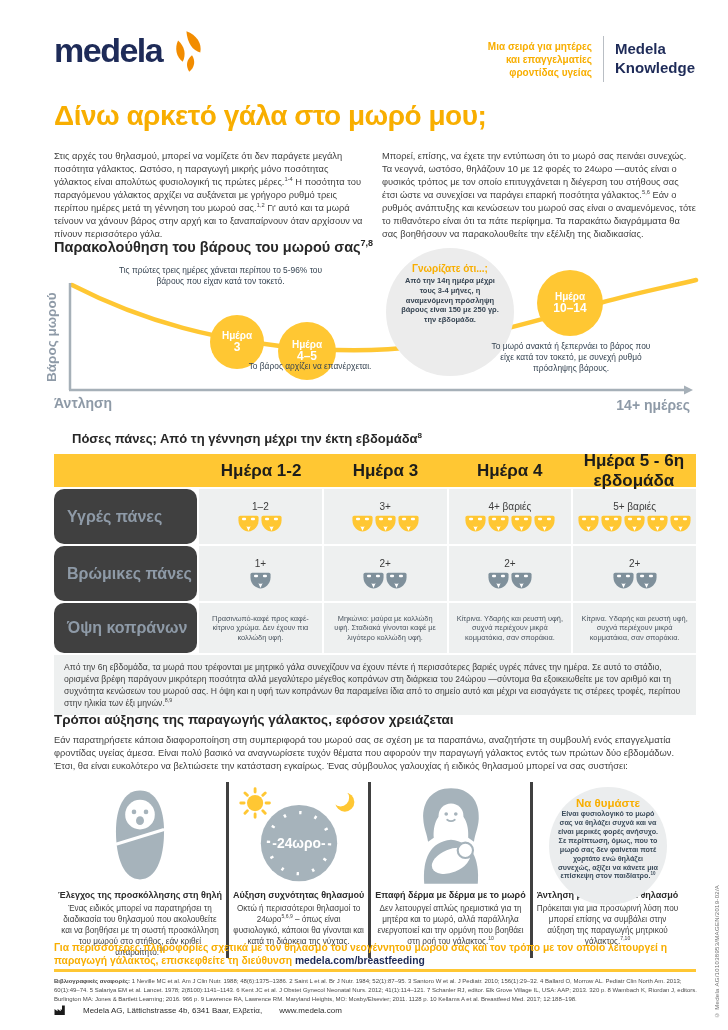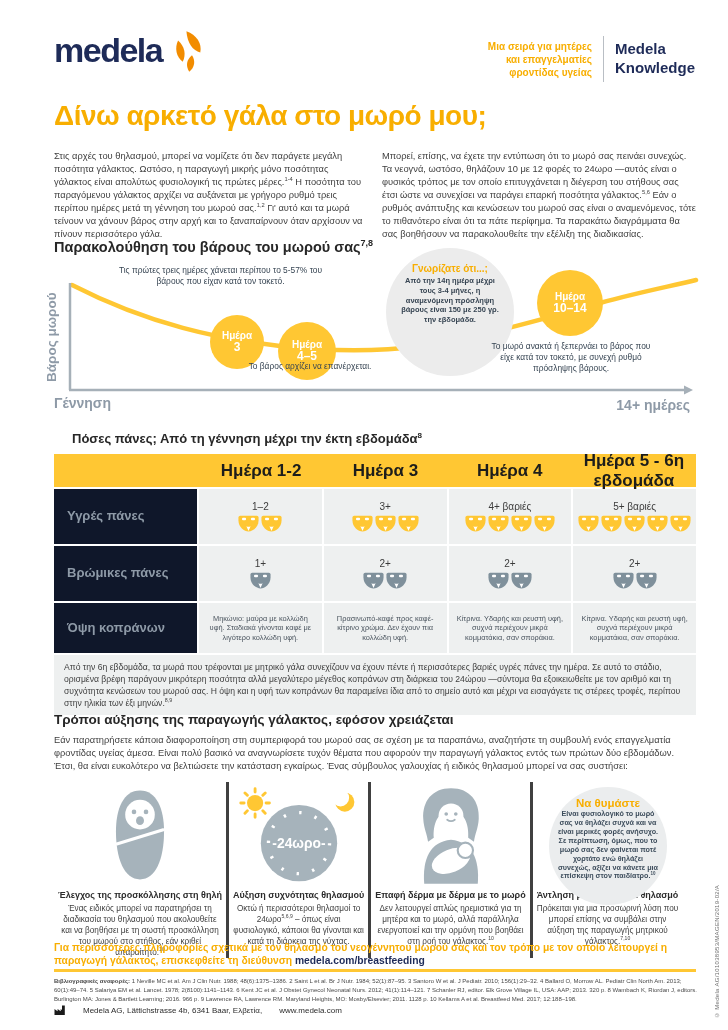--- a/index.html
+++ b/index.html
@@ -49,22 +49,22 @@
   .bubble-title{font-size:10px;font-weight:bold;color:#f8ae00;margin-bottom:2px;}
   .bubble-body{font-size:7.5px;font-weight:bold;color:#374553;line-height:1.3;}
 
   
   .theading{left:54px;top:431px;font-size:13px;padding-left:18px;}
   .dtable{left:54px;top:454px;width:642px;}
   .thead{display:flex;background:#ffc733;height:33px;align-items:center;}
   .thead .spacer{flex:0 0 145px;}
   .hcell{flex:1;text-align:center;font-weight:bold;font-size:17px;color:#1d1d1b;}
   .trow{display:flex;gap:2px;margin-top:2px;}
-  .lcell{flex:0 0 143px;background:#0f172a;color:#8e9aa7;font-weight:bold;font-size:13px;
-         display:flex;align-items:center;padding-left:13px;box-sizing:border-box;line-height:1.25;}
+  .lcell{flex:0 0 143px;background:#404040;color:#8e9aa7;font-weight:bold;font-size:16px;
+         display:flex;align-items:center;padding-left:13px;box-sizing:border-box;line-height:1.25;border-radius:10px;}
   .cell{flex:1;background:#eef0f0;display:flex;flex-direction:column;align-items:center;justify-content:center;gap:3px;}
   .row-wet,.row-dirty{height:55px;}
   .row-stool .cell{min-height:50px;padding:5px 6px;box-sizing:border-box;justify-content:center;}
   .cell .val{font-size:10px;color:#3b3b3b;}
   .dicons{display:flex;gap:2px;}
   .wet-ic{color:#ffc733;}
   .dirty-ic{color:#7f909b;}
   .stool-txt{font-size:7.4px;line-height:1.3;color:#4a545e;text-align:center;}
   .tnote{margin-top:2px;background:#eef0f0;padding:6px 10px;font-size:8.6px;line-height:1.4;color:#3e3e3e;}
 
@@ -130,40 +130,40 @@
   <div class="abs sec-heading wheading">Παρακολούθηση του βάρους του μωρού σας<sup>7,8</sup></div>
 
   <div class="abs chart">
     <svg class="axes" width="672" height="178" viewBox="0 0 672 178">
       <path d="M32,40 C110,80 180,94 240,101 C285,106 330,108 380,101 C450,90 510,72 560,58 C600,47 632,41 656,35" fill="none" stroke="#ffc733" stroke-width="4.5" stroke-linecap="round"></path>
       <line x1="30" y1="38" x2="30" y2="145" stroke="#a6b0b8" stroke-width="2.5"></line>
       <line x1="29" y1="145" x2="645" y2="145" stroke="#a6b0b8" stroke-width="2.5"></line>
       <polygon points="644,140.5 644,149.5 653,145" fill="#a6b0b8"></polygon>
     </svg>
     <div class="ylabel">Βάρος μωρού</div>
-    <div class="ann ann1">Τις πρώτες τρεις ημέρες χάνεται περίπου το 5-57% του βάρους που είχαν κατά τον τοκετό.</div>
+    <div class="ann ann1">Τις πρώτες τρεις ημέρες χάνεται περίπου το 5-96% του βάρους που είχαν κατά τον τοκετό.</div>
     <div class="bubble">
       <div class="bubble-title">Γνωρίζατε ότι...;</div>
       <div class="bubble-body">Από την 14η ημέρα μέχρι τους 3-4 μήνες, η αναμενόμενη πρόσληψη βάρους είναι 150 με 250 γρ. την εβδομάδα.</div>
     </div>
     <div class="daycircle dc3">
       <div class="dlab">Ημέρα</div>
       <div class="dval">3</div>
     </div>
     <div class="daycircle dc45">
       <div class="dlab">Ημέρα</div>
       <div class="dval">4–5</div>
     </div>
     <div class="daycircle dc1014">
       <div class="dlab">Ημέρα</div>
       <div class="dval">10–14</div>
     </div>
     <div class="ann ann2">Το βάρος αρχίζει να επανέρχεται.</div>
     <div class="ann ann3">Το μωρό ανακτά ή ξεπερνάει το βάρος που είχε κατά τον τοκετό, με συνεχή ρυθμό πρόσληψης βάρους.</div>
-    <div class="xlabel xl-left">Γέννηση</div>
+    <div class="xlabel xl-left">Άντληση</div>
     <div class="xlabel xl-right">14+ ημέρες</div>
   </div>
 
   <div class="abs sec-heading theading">Πόσες πάνες; Από τη γέννηση μέχρι την έκτη εβδομάδα<sup>8</sup></div>
 
   <div class="abs dtable">
     <div class="thead">
       <div class="spacer"></div>
       <div class="hcell">Ημέρα 1-2</div>
       <div class="hcell">Ημέρα 3</div>
@@ -341,24 +341,24 @@
               <rect x="14.8" y="2.8" width="4.6" height="3" rx="1.2" fill="#fff"></rect>
               <path d="M12,18 L9.6,12.6 Q12,13.8 14.4,12.6 Z" fill="#fff"></path>
             </svg>
           </div>
       </div>
     </div>
 
     <div class="trow row-stool">
       <div class="lcell">Όψη κοπράνων</div>
       <div class="cell">
+          <div class="stool-txt">Πρασινωπό-καφέ προς καφέ-κίτρινο χρώμα. Δεν έχουν πια κολλώδη υφή.</div>
+        </div>
+      <div class="cell">
           <div class="stool-txt">Μηκώνιο: μαύρα με κολλώδη υφή. Σταδιακά γίνονται καφέ με λιγότερο κολλώδη υφή.</div>
-        </div>
-      <div class="cell">
-          <div class="stool-txt">Πρασινωπό-καφέ προς καφέ-κίτρινο χρώμα. Δεν έχουν πια κολλώδη υφή.</div>
         </div>
       <div class="cell">
           <div class="stool-txt">Κίτρινα. Υδαρής και ρευστή υφή, συχνά περιέχουν μικρά κομματάκια, σαν σποράκια.</div>
         </div>
       <div class="cell">
           <div class="stool-txt">Κίτρινα. Υδαρής και ρευστή υφή, συχνά περιέχουν μικρά κομματάκια, σαν σποράκια.</div>
         </div>
     </div>
 
     <div class="tnote">Από την 6η εβδομάδα, τα μωρά που τρέφονται με μητρικό γάλα συνεχίζουν να έχουν πέντε ή περισσότερες βαριές υγρές πάνες την ημέρα. Σε αυτό το στάδιο, ορισμένα βρέφη παράγουν μικρότερη ποσότητα αλλά μεγαλύτερο μέγεθος κοπράνων στη διάρκεια του 24ώρου —σύντομα θα εξοικειωθείτε με τον αριθμό και τη συχνότητα κενώσεων του μωρού σας. Η όψη και η υφή των κοπράνων θα παραμείνει ίδια από το σημείο αυτό και μέχρι να εισαγάγετε τις στέρεες τροφές, περίπου στην ηλικία των έξι μηνών.<sup>8,9</sup></div>

